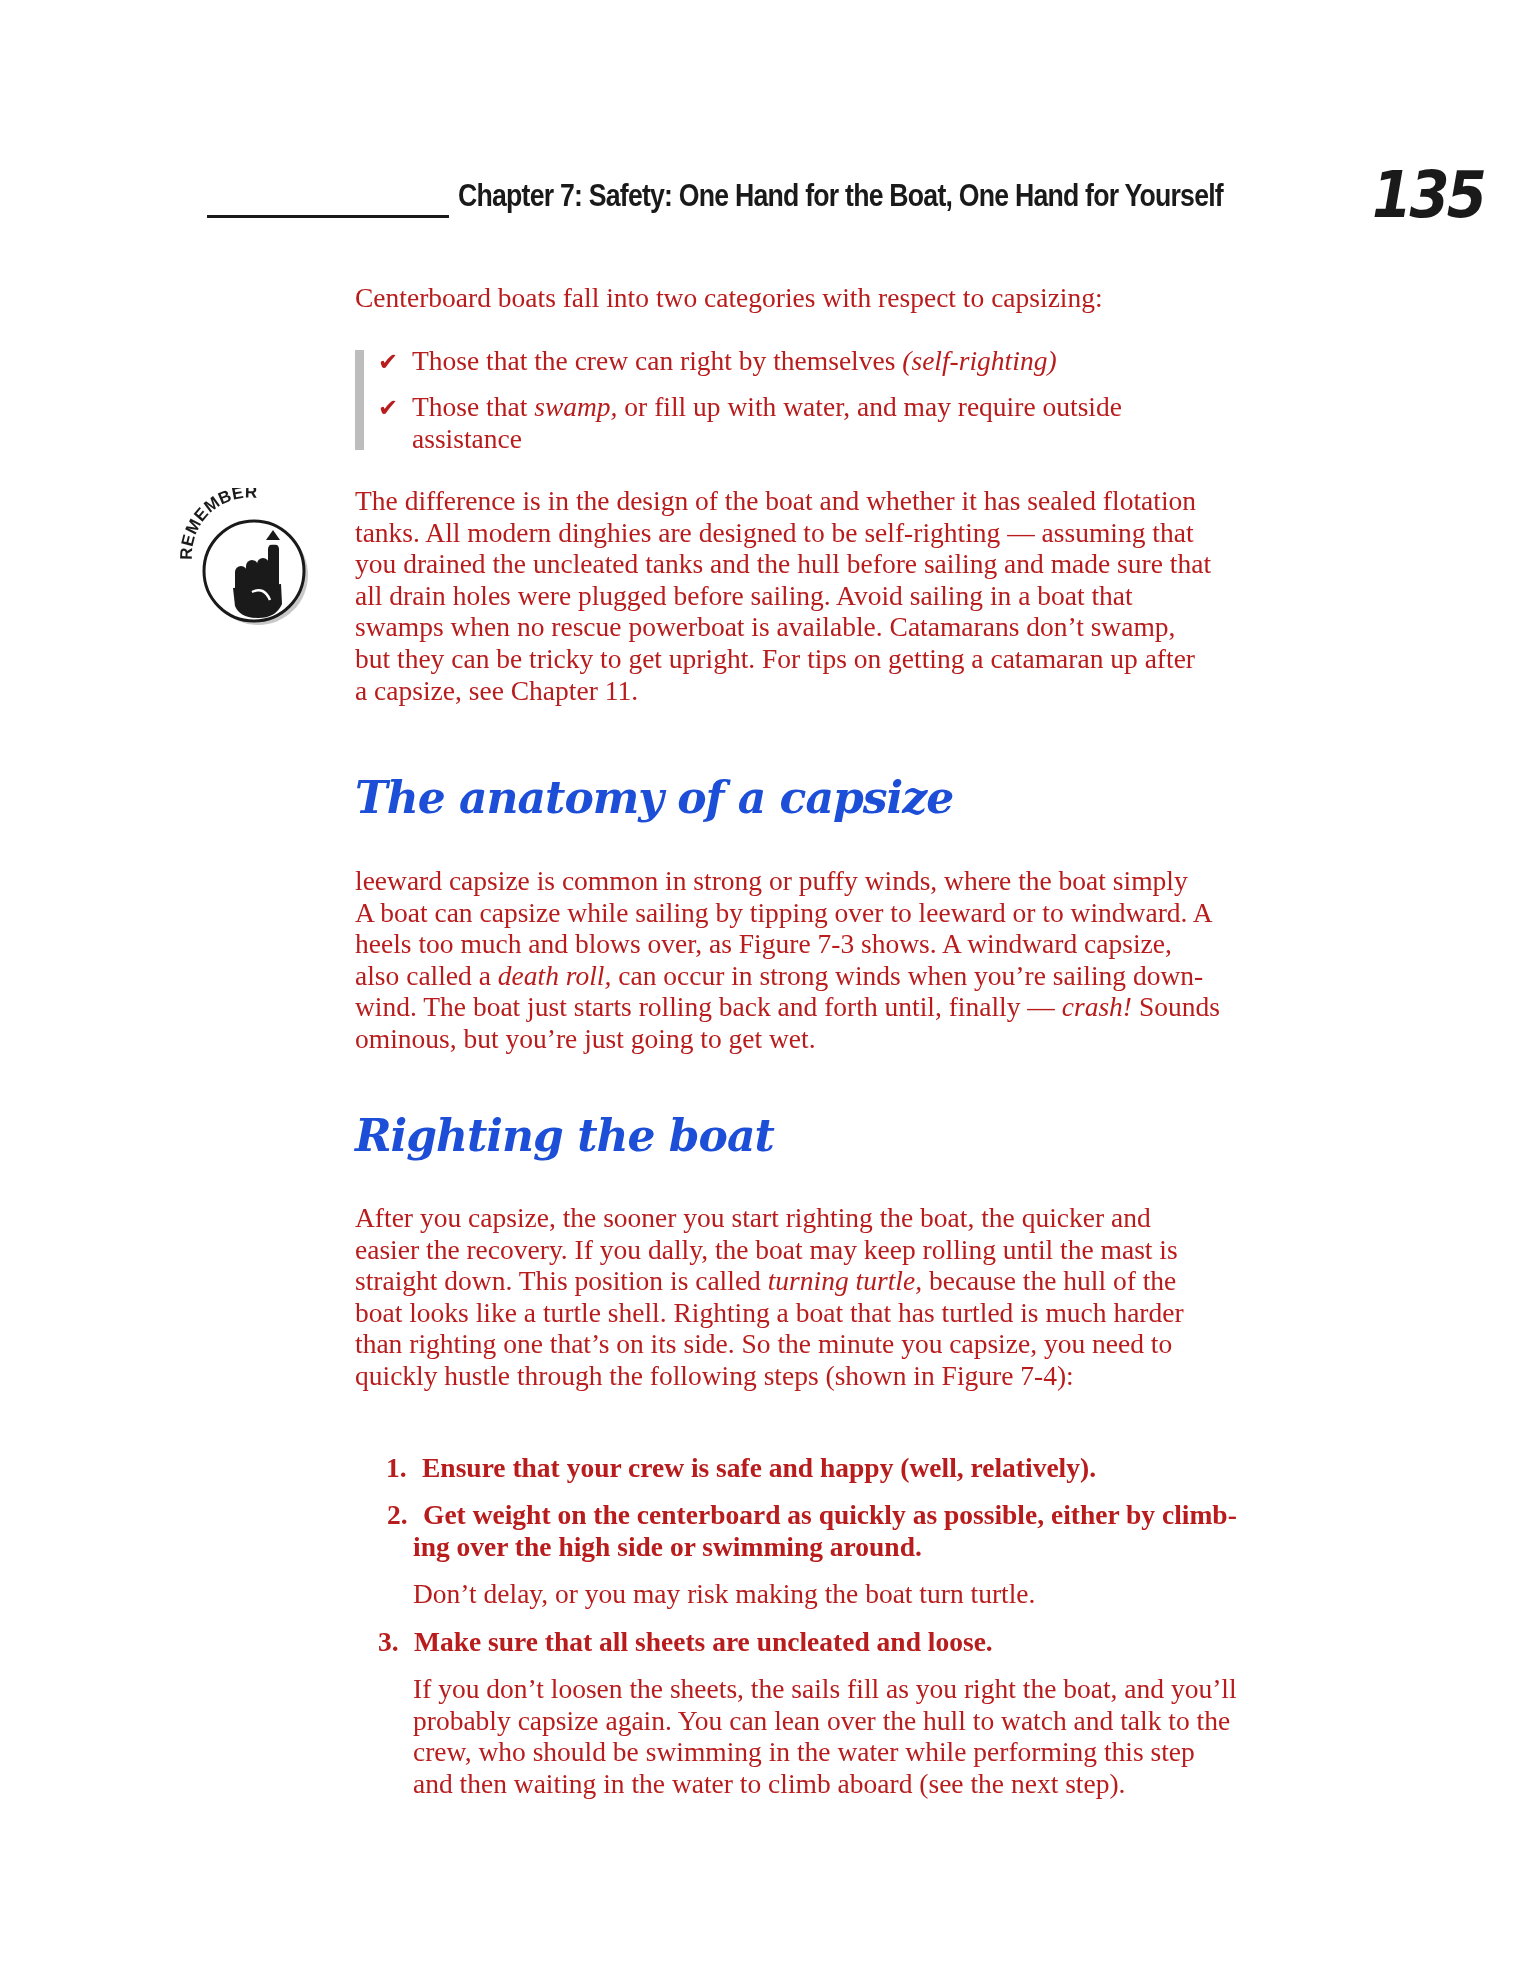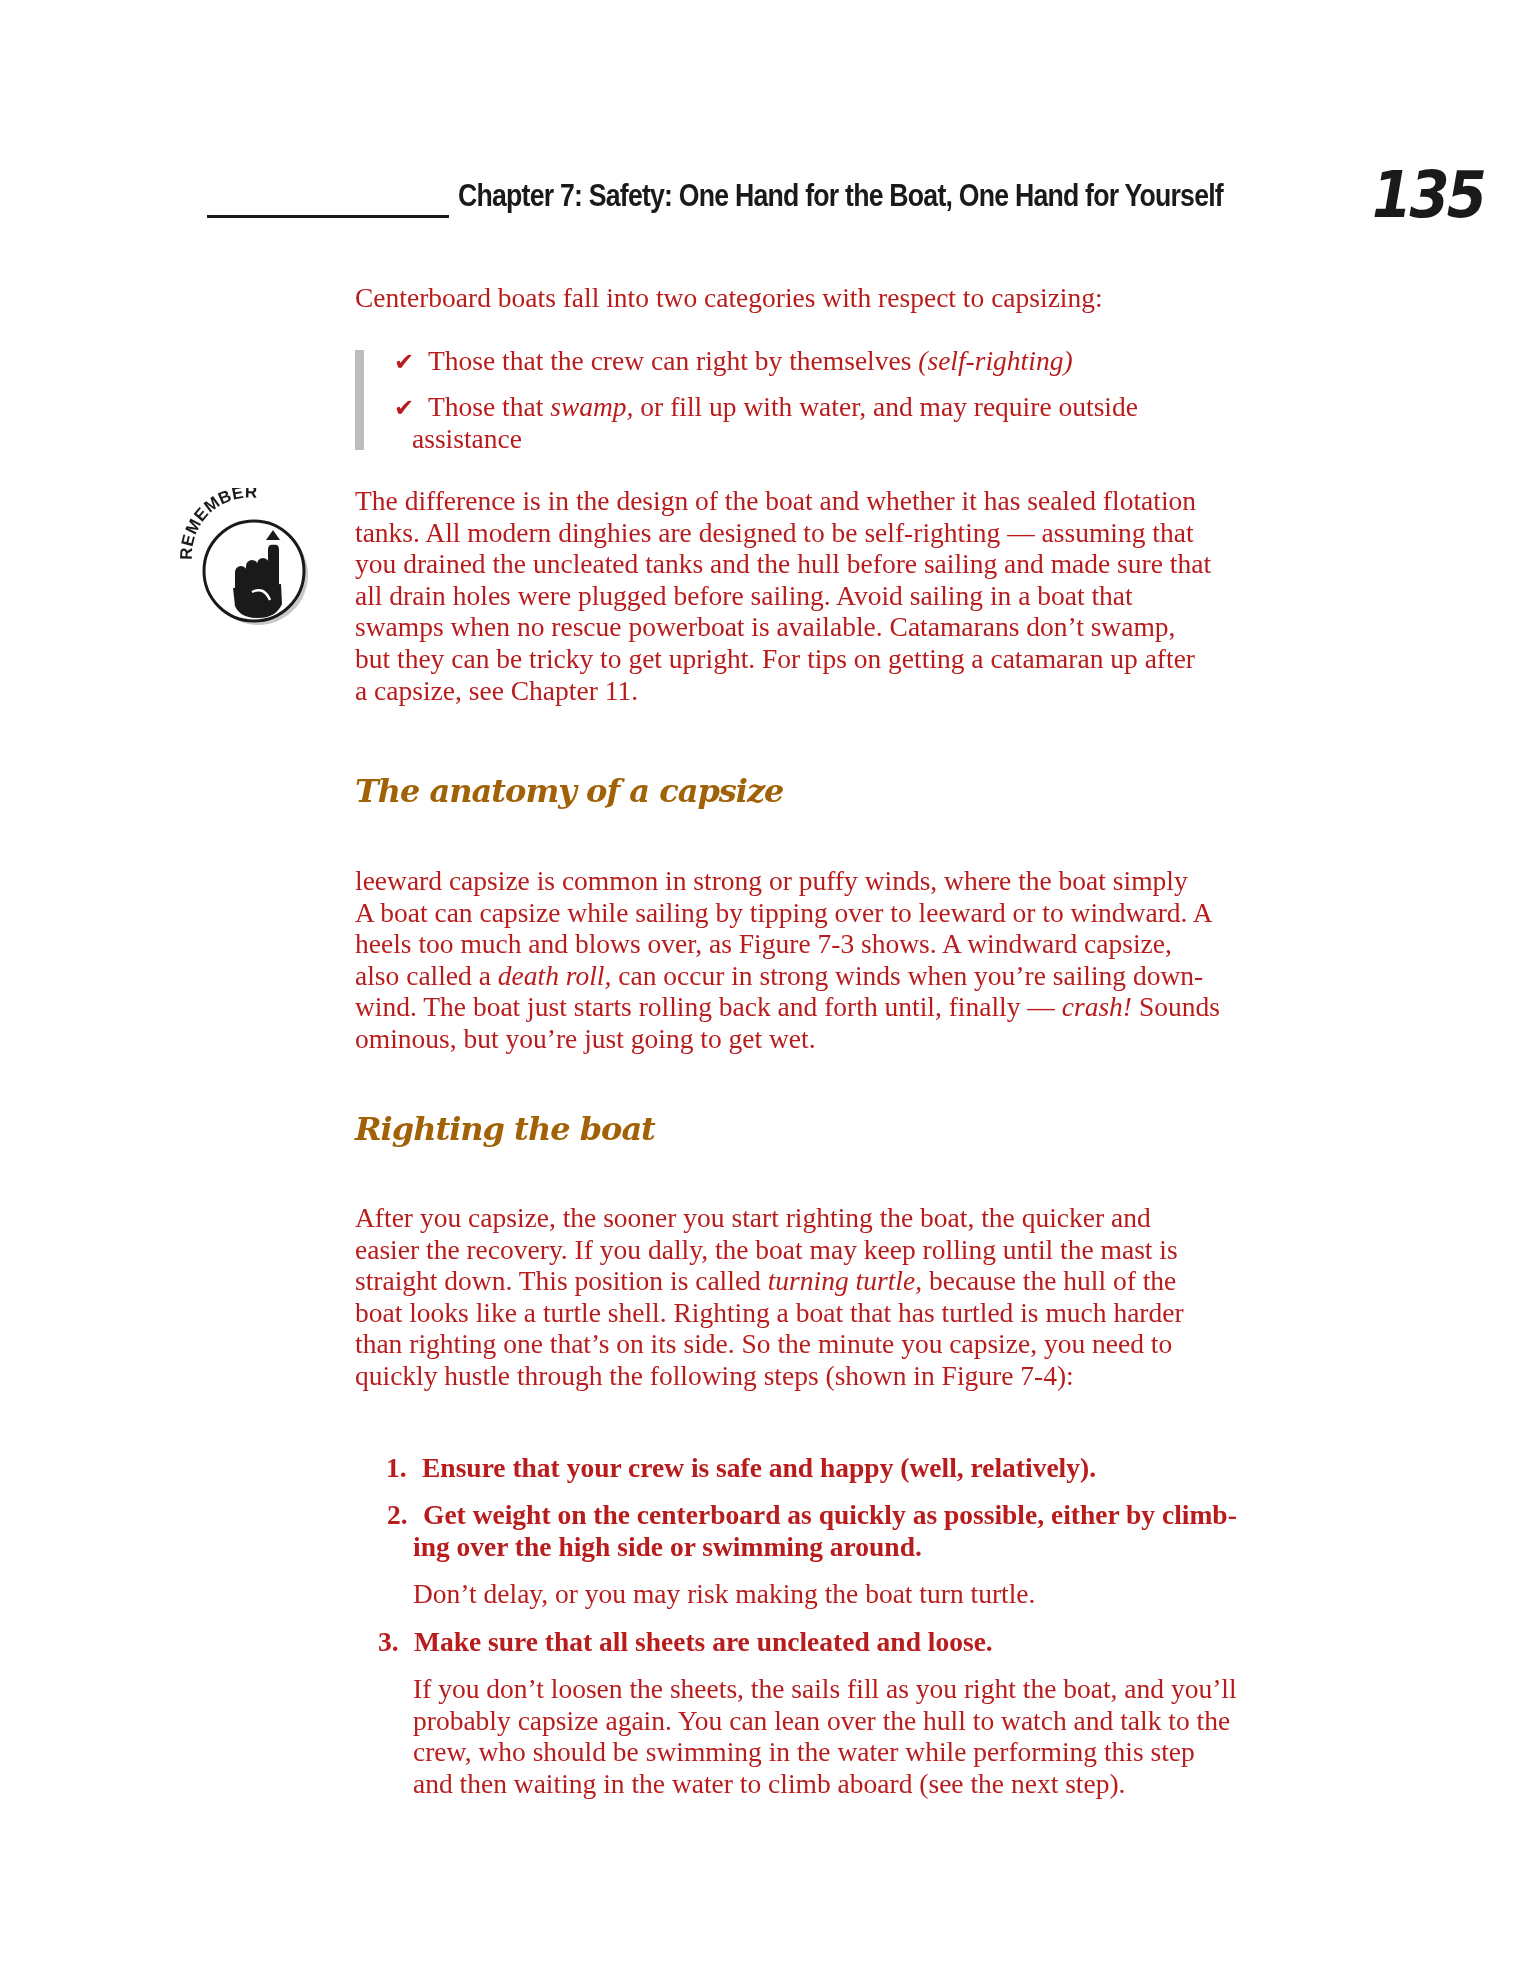--- a/index.html
+++ b/index.html
@@ -5,23 +5,23 @@
   html, body { margin:0; padding:0; background:#ffffff; }
   body { width:1530px; height:1980px; position:relative; overflow:hidden; color:#1a1a1a; }
   .abs { position:absolute; }
   .body-text { font-family:"Liberation Serif", "DejaVu Serif", serif; font-size:27.5px; line-height:31.6px; color:#b91c1c; }
   .header-rule { left:207px; top:215px; width:242px; height:3px; background:#1a1a1a; }
   .header-title { left:458px; top:178px; font-family:"Liberation Sans", sans-serif; font-weight:bold; font-size:31px; letter-spacing:-0.9px; transform:scaleX(0.86); transform-origin:left top; white-space:nowrap; color:#1a1a1a; }
   .page-num { left:1372px; top:158px; font-family:"DejaVu Sans", sans-serif; font-style:italic; font-weight:bold; font-size:64px; letter-spacing:-3px; transform:scaleX(0.9); transform-origin:left top; color:#1a1a1a; }
   .para { left:355px; width:970px; }
   .line { display:block; white-space:nowrap; }
   .bullets-bar { left:355px; top:350px; width:9px; height:100px; background:#bdbdbd; }
-  .bullet-row { left:394px; }
+  .bullet-row { left:378px; }
   .check { display:inline-block; width:26px; font-size:24px; margin-right:8px; }
-  .h2 { left:355px; font-family:"DejaVu Serif", serif; font-style:italic; font-weight:bold; font-size:32px; letter-spacing:-1px; color:#a16207; white-space:nowrap; }
+  .h2 { left:355px; font-family:"DejaVu Serif", serif; font-style:italic; font-weight:bold; font-size:44px; letter-spacing:-1px; color:#1d4ed8; white-space:nowrap; }
   .step { left:378px; font-weight:bold; }
   .step-num { display:inline-block; width:36px; text-align:left; }
   .indent { left:413px; }
   .remember { left:178px; top:488px; width:150px; height:150px; }
   i { font-style:italic; }
 </style>
 </head>
 <body>
 
 <div class="abs header-rule"></div>

